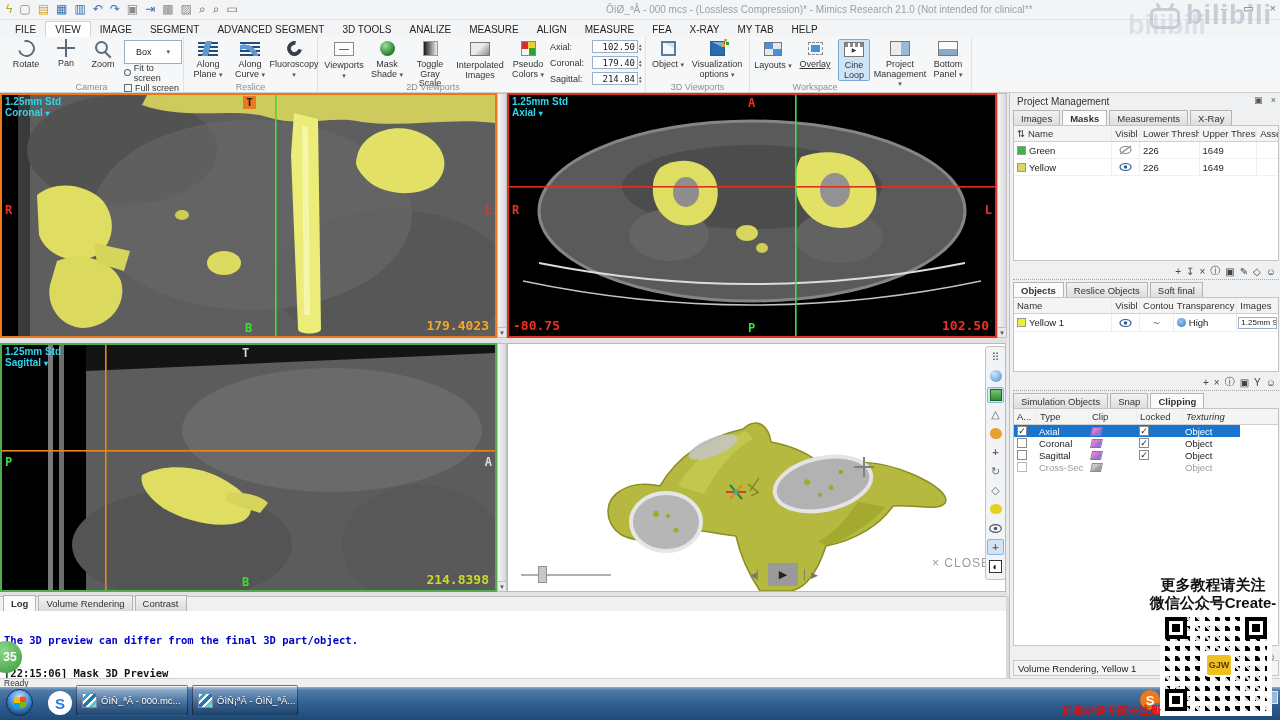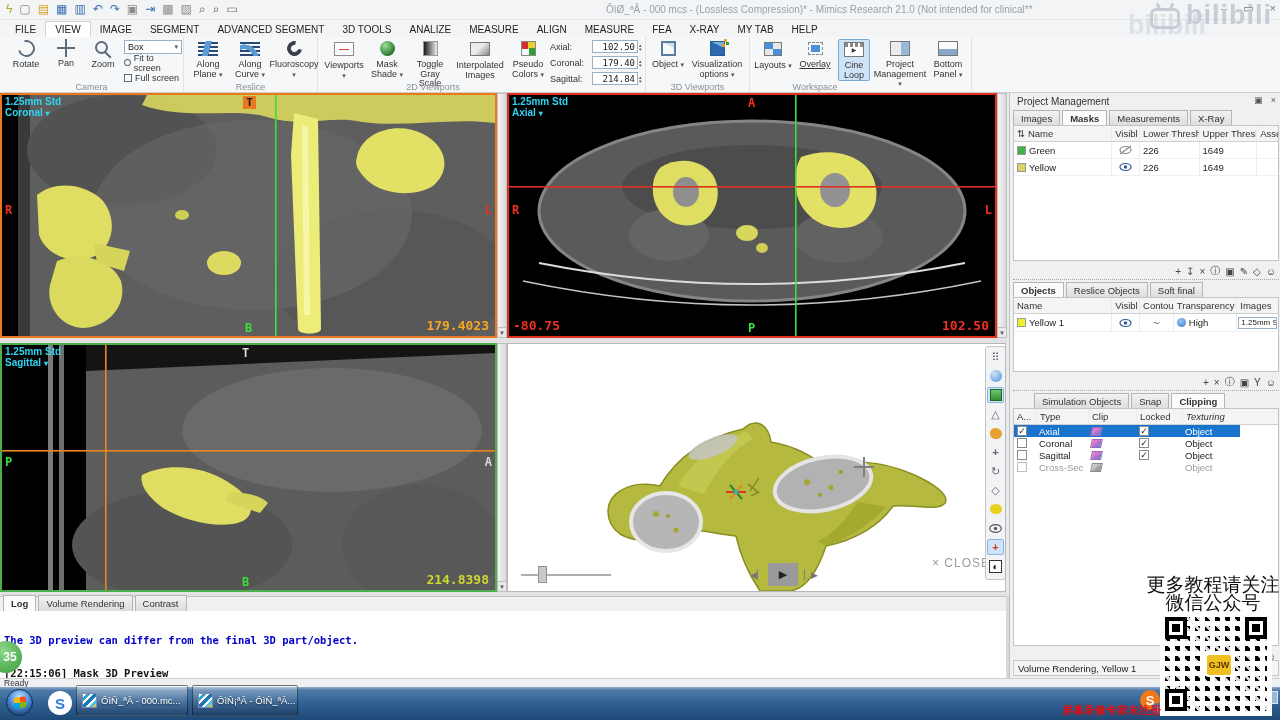--- a/index.html
+++ b/index.html
@@ -61,21 +61,21 @@
   .ic-cube3::after{content:"";position:absolute;right:-3px;top:-3px;width:3px;height:3px;background:#e8a020;box-shadow:-2px 5px 0 #e8a020, 2px 3px 0 #30a030;}
   .ic-layout{width:18px;height:14px;border:1px solid #777;background:conic-gradient(#e8e8e8 0 25%,#4a90d8 25% 50%,#e8e8e8 50% 75%,#4a90d8 75%);margin:3px 0;}
   .ic-overlay{width:15px;height:13px;border:1px dashed #888;position:relative;margin:3px 0;}
   .ic-overlay::after{content:"";position:absolute;inset:2px;background:#4a90d8;}
   .ic-cine{width:20px;height:15px;border:1px solid #777;background:#fff;position:relative;margin:2px 0;display:flex;align-items:center;justify-content:center;}
   .ic-cine::before{content:"";position:absolute;left:0;top:0;width:100%;height:4px;background:repeating-linear-gradient(90deg,#888 0 3px,#fff 3px 5px);}
   .ic-pm{width:20px;height:15px;border:1px solid #777;background:linear-gradient(90deg,#ececec 55%,#9ab8d8 55%);margin:2px 0;}
   .ic-bottom{width:20px;height:15px;border:1px solid #777;background:linear-gradient(#fbfbfb 55%,#8aa8c8 55%);margin:2px 0;}
 
   .combo{display:flex;justify-content:space-between;align-items:center;background:#fff;border:1px solid #9ab0c6;
-         height:14px;padding:0 3px;font-size:9px;color:#222;}
+         height:24px;padding:0 11px;font-size:9px;color:#222;}
   .small-opt{display:flex;align-items:center;gap:3px;height:13px;font-size:9px;color:#333;margin-top:2px;}
   .mini-mag{width:7px;height:7px;border:1.5px solid #5b6b7b;border-radius:50%;position:relative;}
   .mini-cap{width:8px;height:8px;border:1.5px solid #5b6b7b;}
   .spinfield{display:flex;align-items:center;height:13px;margin-bottom:3px;}
   .spinfield .lbl{width:42px;text-align:left;font-size:9px;color:#333;}
   .spinfield .val{width:46px;height:13px;background:#fff;border:1px solid #9ab0c6;font-size:9px;
                   display:flex;align-items:center;justify-content:flex-end;padding-right:2px;font-family:"DejaVu Sans Mono",monospace;}
   .spins{display:flex;flex-direction:column;font-size:5px;line-height:4px;color:#555;margin-left:1px;}
 
   
@@ -169,22 +169,22 @@
   .mimics-logo{width:15px;height:15px;background:
       linear-gradient(135deg,#fff 15%,#2aa8c8 15% 30%,#fff 30% 42%,#1e78b8 42% 60%,#fff 60% 72%,#4ac8e8 72% 88%,#f0c020 88%);
       border:1px solid #88a;flex:none;}
   .tray-s{position:absolute;left:1140px;top:3px;width:20px;height:20px;border-radius:50%;background:#f07818;color:#fff;
           font-weight:bold;font-size:13px;display:flex;align-items:center;justify-content:center;}
   .tray-q{position:absolute;left:1152px;top:16px;width:11px;height:11px;border-radius:50%;background:#3a78c8;color:#fff;
           font-size:8px;display:flex;align-items:center;justify-content:center;}
   .lang-ind{position:absolute;left:1267px;top:4px;width:11px;height:13px;background:#9ab8d8;border:1px solid #dfe8f2;}
 
   
-  .qr-text{position:absolute;left:1146px;top:576px;width:134px;text-align:center;color:#111;font-weight:normal;
-           font-size:19px;line-height:18px;z-index:60;}
+  .qr-text{position:absolute;left:1146px;top:576px;width:134px;text-align:center;color:#111;font-weight:bold;
+           font-size:15px;line-height:18px;z-index:60;}
   .qr{position:absolute;left:1160px;top:612px;width:112px;height:104px;background:#fff;padding:5px;z-index:60;}
   .qr-pat{width:102px;height:94px;background:
       repeating-linear-gradient(45deg,rgba(255,255,255,.85) 0 3px,transparent 3px 8px),
       repeating-linear-gradient(90deg,transparent 0 5px,#fff 5px 10px),
       repeating-linear-gradient(0deg,#000 0 5px,#fff 5px 10px);position:relative;}
   .finder{position:absolute;width:22px;height:22px;border:4px solid #000;background:#fff;}
   .finder::after{content:"";position:absolute;inset:3px;background:#000;}
   .qr-badge{position:absolute;left:40px;top:36px;width:28px;height:24px;background:#f0c020;border:2px solid #fff;border-radius:4px;
             color:#5a3a00;font-weight:bold;font-size:9px;display:flex;align-items:center;justify-content:center;z-index:2;}
   .rec-text{position:absolute;left:1062px;top:703px;color:#e01010;font-weight:bold;font-size:11px;z-index:70;white-space:nowrap;}
@@ -675,21 +675,21 @@
     <div class="icrow" style="top:282px;">
       <span>+</span>
       <span>×</span>
       <span>ⓘ</span>
       <span>▣</span>
       <span>Y</span>
       <span>☺</span>
     </div>
     <div class="dotsep" style="top:297px;"></div>
 
-    <div class="tabs" style="left:3px;top:300px;margin-left:21px;">
+    <div class="tabs" style="left:3px;top:300px;">
       <span class="tab">Simulation Objects</span>
       <span class="tab">Snap</span>
       <span class="tab active">Clipping</span>
     </div>
 
     <div class="grid" style="top:315px;height:238px;">
       <div class="grow ghead" style="height:16px;">
         <div class="gc" style="width:22px;">A...</div>
         <div class="gc" style="width:52px;">Type</div>
         <div class="gc" style="width:48px;">Clip</div>

